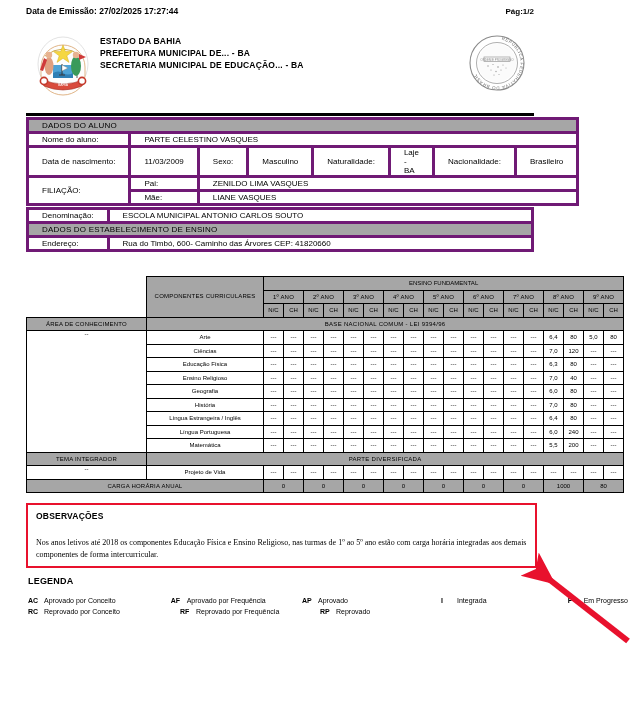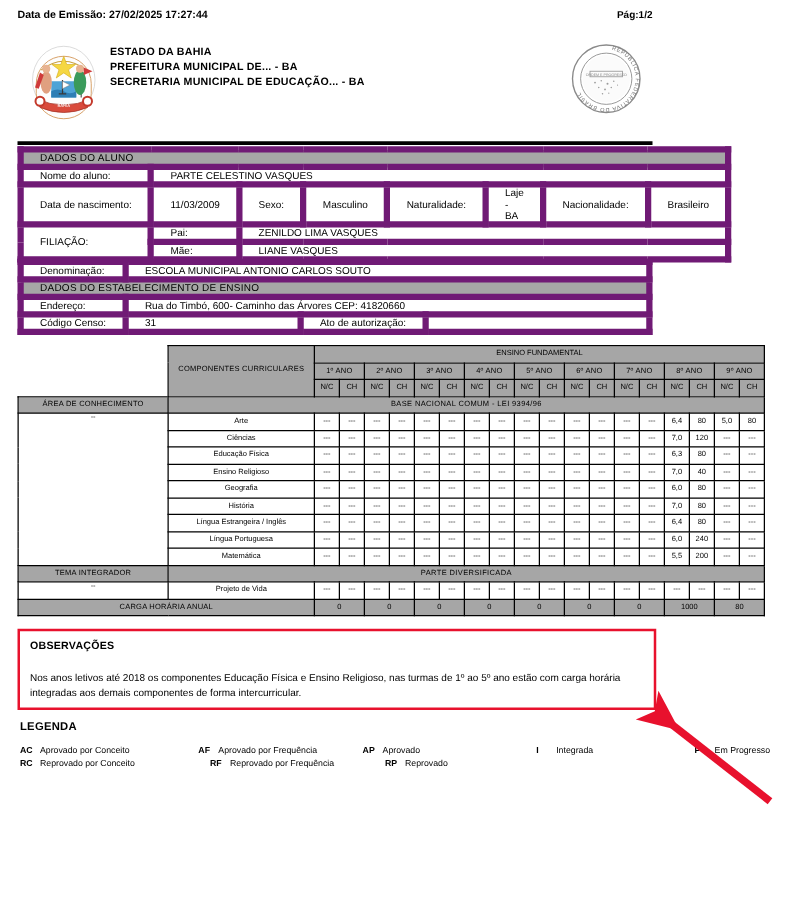--- a/index.html
+++ b/index.html
@@ -4,21 +4,21 @@
 <style>
   * { box-sizing: border-box; }
   html, body {
     margin: 0; padding: 0;
     width: 631px; height: 720px;
     background: #ffffff;
     font-family: "Liberation Sans", sans-serif;
     color: #000;
     overflow: hidden;
   }
-  .page { position: relative; width: 536px; height: 720px; }
+  .page { position: relative; width: 536px; height: 720px; margin-left: 12px; }
 
   
   .meta {
     position: absolute; top: 6px; left: 14px; right: 14px;
     display: flex; justify-content: space-between; align-items: baseline;
     font-size: 8.5px; font-weight: bold;
   }
   .meta .issue span.lbl { font-weight: bold; }
   .meta .page-no { font-size: 8px; font-weight: bold; }
 
@@ -41,21 +41,21 @@
 
   
   .sheet { position: absolute; left: 14px; right: 14px; }
   .rule-top {
     position: absolute; top: 113px; left: 14px; right: 14px;
     height: 3px; background: #000;
   }
 
   table.grid { border-collapse: collapse; width: 100%; }
   table.grid td, table.grid th {
-    border: 5px solid #701a75; padding: 0 13px; font-size: 8px;
+    border: 3px solid #701a75; padding: 0 13px; font-size: 8px;
     vertical-align: middle; height: 14px; text-align: left; font-weight: normal;
   }
   .bandhead {
     background: #a6a6a6; font-weight: bold; font-size: 8.5px;
     letter-spacing: .2px; height: 15px;
   }
   .lbl { font-weight: bold; white-space: nowrap; }
   .val { font-weight: normal; }
   .small { font-size: 7px; }
 
@@ -97,21 +97,21 @@
   td.cargaval { background: #a6a6a6; font-weight: bold; font-size: 6.5px; }
   td.gnum { font-size: 6px; font-weight: bold; }
 
   
   #obs-box {
     position: absolute; left: 14px; right: 11px; top: 503px; height: 65px;
     border: 2px solid #e8112d; background: #fff; padding: 6px 8px;
   }
   #obs-box .obs-title { font-size: 8.5px; font-weight: bold; letter-spacing: .2px; }
   #obs-box .obs-text {
-    font-size: 8px; line-height: 12px; margin-top: 16px; font-weight: normal;
+    font-size: 8px; line-height: 12px; margin-top: 16px; font-weight: normal; font-family: Liberation Serif, serif;
   }
 
   
   #legend { position: absolute; left: 16px; top: 576px; width: 600px; }
   #legend .lg-title { font-size: 9px; font-weight: bold; letter-spacing: .2px; }
   #legend .lg-rows { margin-top: 9px; }
   #legend .lg-row { display: flex; font-size: 7px; line-height: 11px; }
   #legend .lg-item { display: flex; }
   #legend .lg-code { font-weight: bold; width: 16px; flex: none; }
   #legend .lg-desc { white-space: nowrap; }
@@ -237,26 +237,20 @@
         <td class="lbl" style="width:62px">Denominação:</td>
         <td class="val" colspan="3">ESCOLA MUNICIPAL ANTONIO CARLOS SOUTO</td>
       </tr>
       <tr>
         <td class="bandhead" colspan="4">DADOS DO ESTABELECIMENTO DE ENSINO</td>
       </tr>
       <tr>
         <td class="lbl">Endereço:</td>
         <td class="val" colspan="3">Rua do Timbó, 600- Caminho das Árvores CEP: 41820660</td>
       </tr>
-      <tr>
-        <td class="lbl">Código Censo:</td>
-        <td class="val" style="width:140px">31</td>
-        <td class="lbl" style="width:92px">Ato de autorização:</td>
-        <td class="val"></td>
-      </tr>
     </tbody>
       </table>
   </div>
 
   <div class="sheet" id="grades-block">
     <table class="grades" id="grades-table">
       <colgroup>
         <col style="width:120px">
           <col style="width:117px">
         <col style="width:20px">

